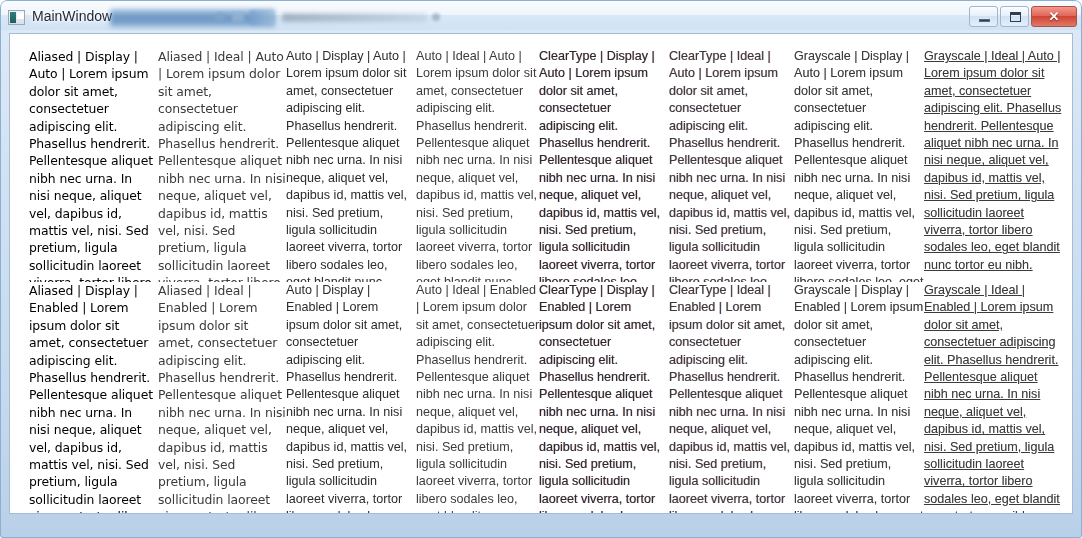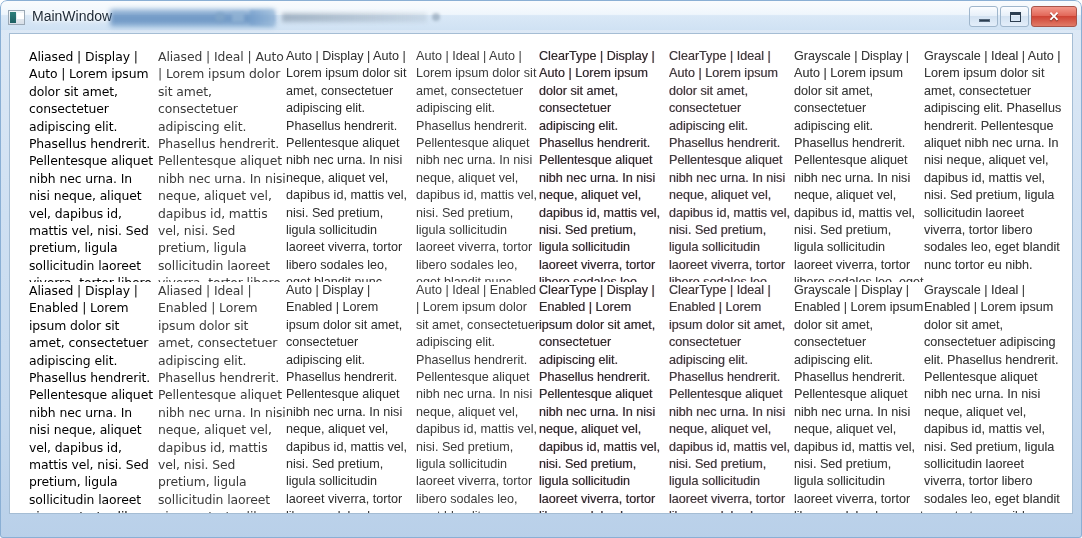--- a/index.html
+++ b/index.html
@@ -226,21 +226,21 @@
   .col p { margin: 0; }
 
   
   .c0 { left: 19px;  width: 126px; }
   .c1 { left: 148px; width: 128px; }
   .c2 { left: 276px; width: 128px; }
   .c3 { left: 406px; width: 124px; }
   .c4 { left: 529px; width: 128px; }
   .c5 { left: 659px; width: 126px; }
   .c6 { left: 784px; width: 130px; }
-  .c7 { left: 914px; width: 140px; }
+  .c7 { left: 914px; width: 140px; text-decoration: underline; }
 
   
   
   .aliased {
     color: #000000;
     -webkit-font-smoothing: none;
     font-family: "DejaVu Sans", sans-serif;
     letter-spacing: -0.1px;
     font-size: 12.4px;
   }

